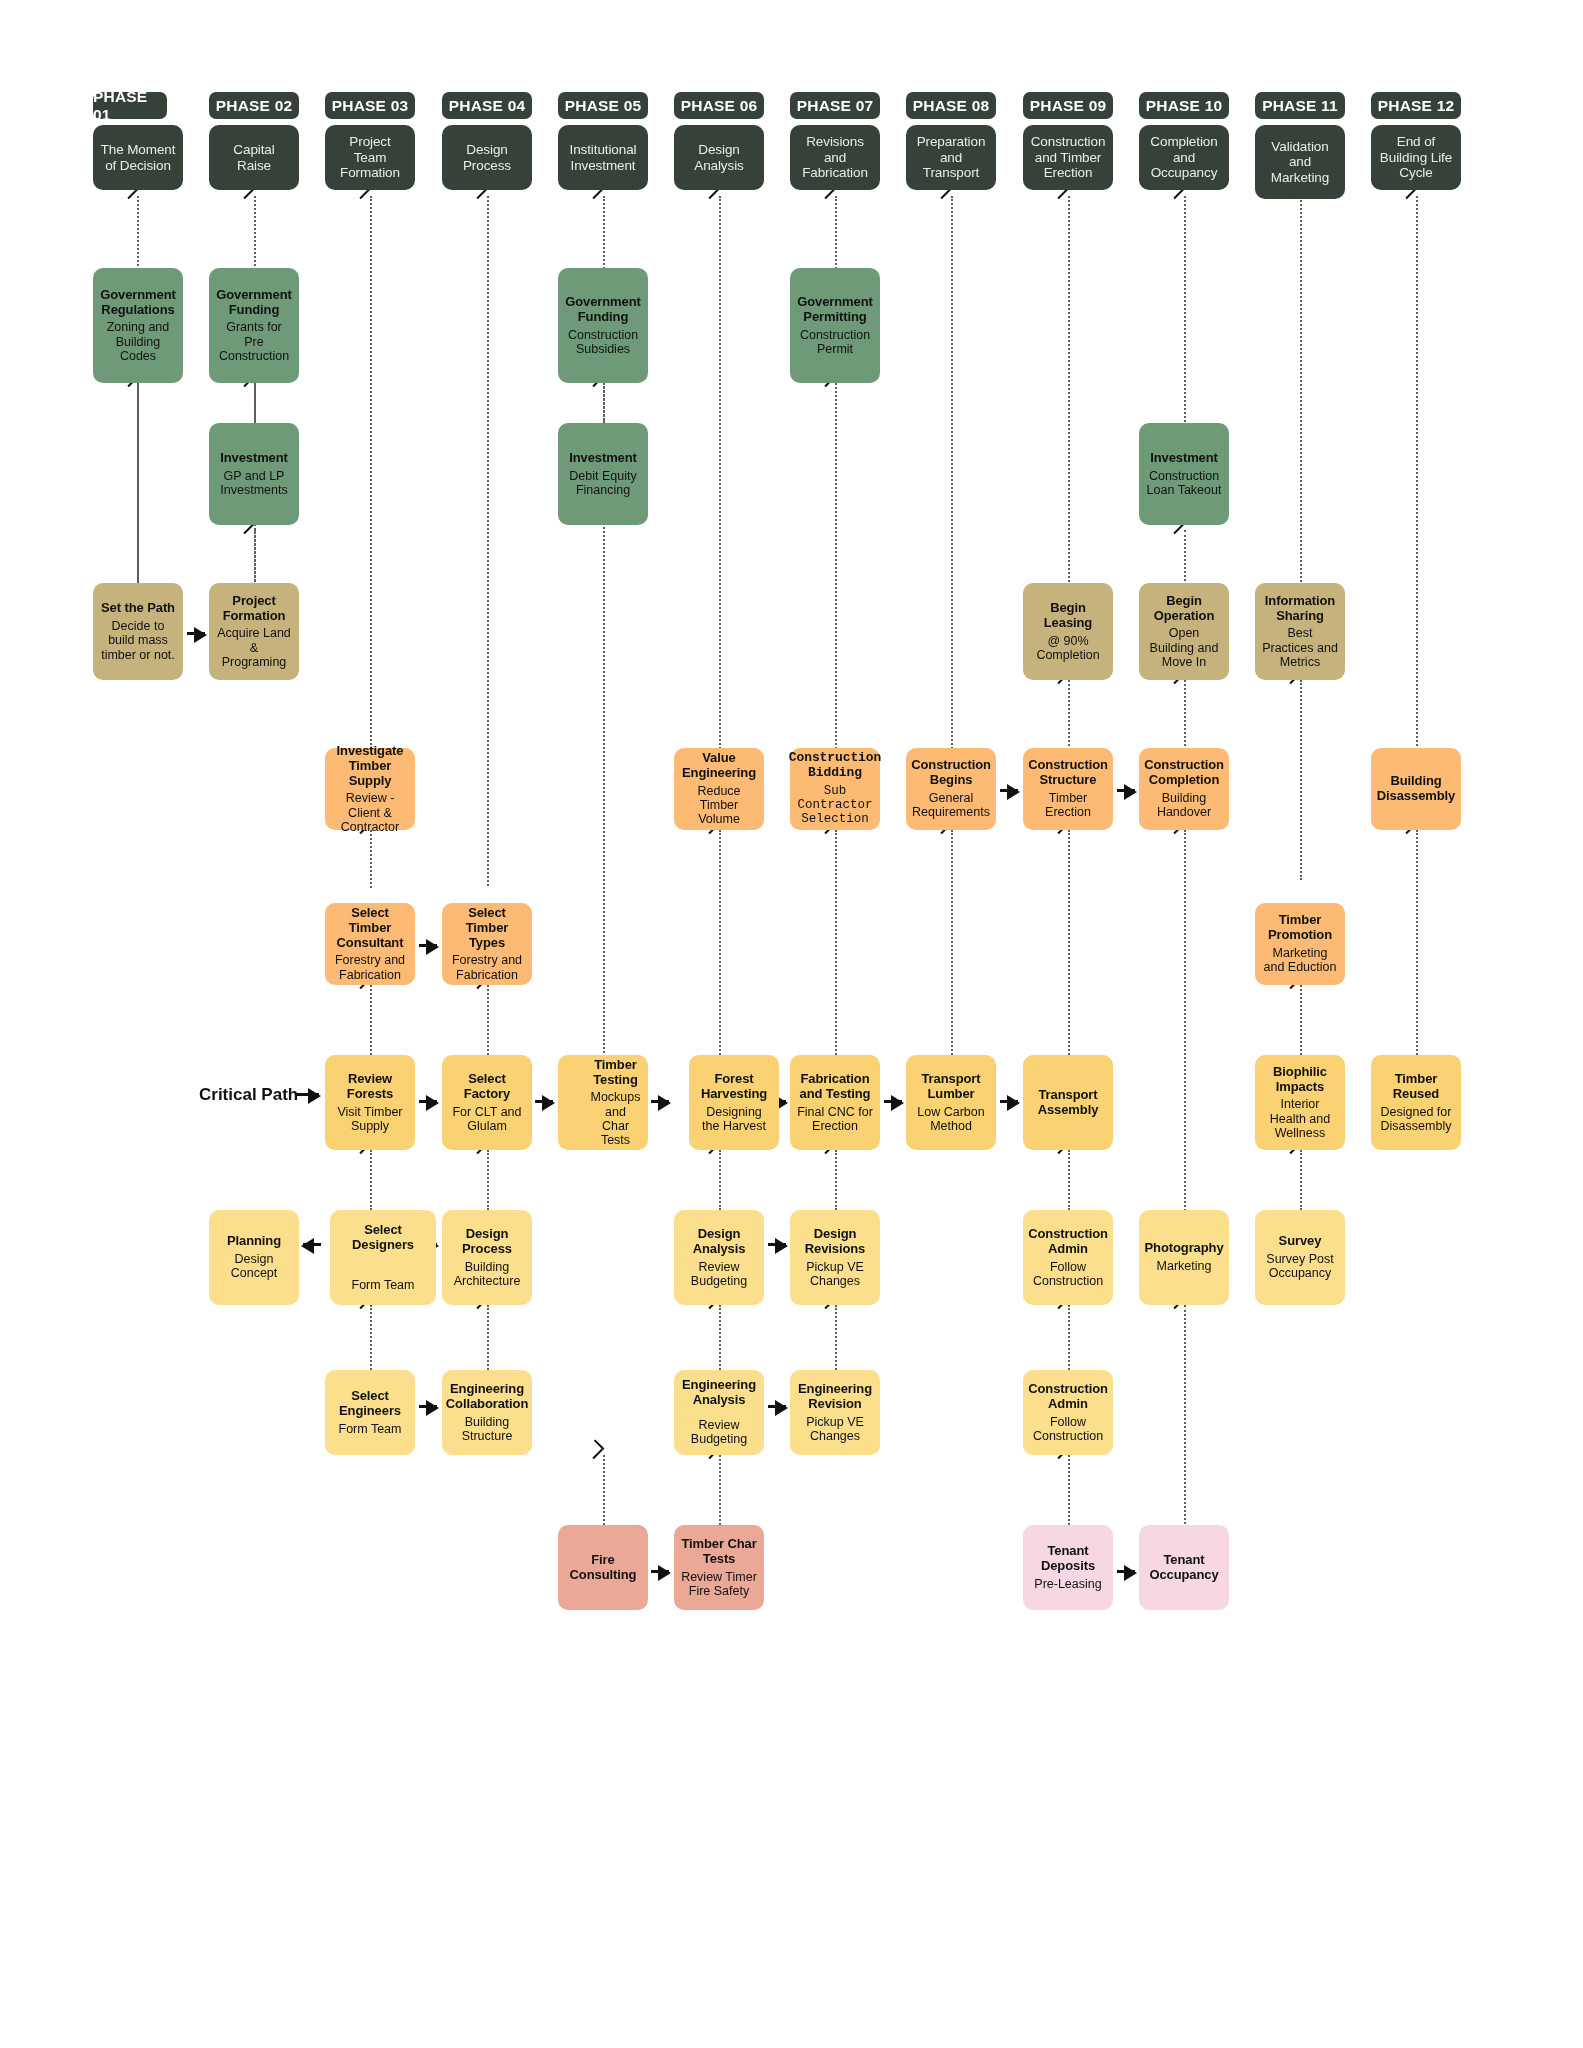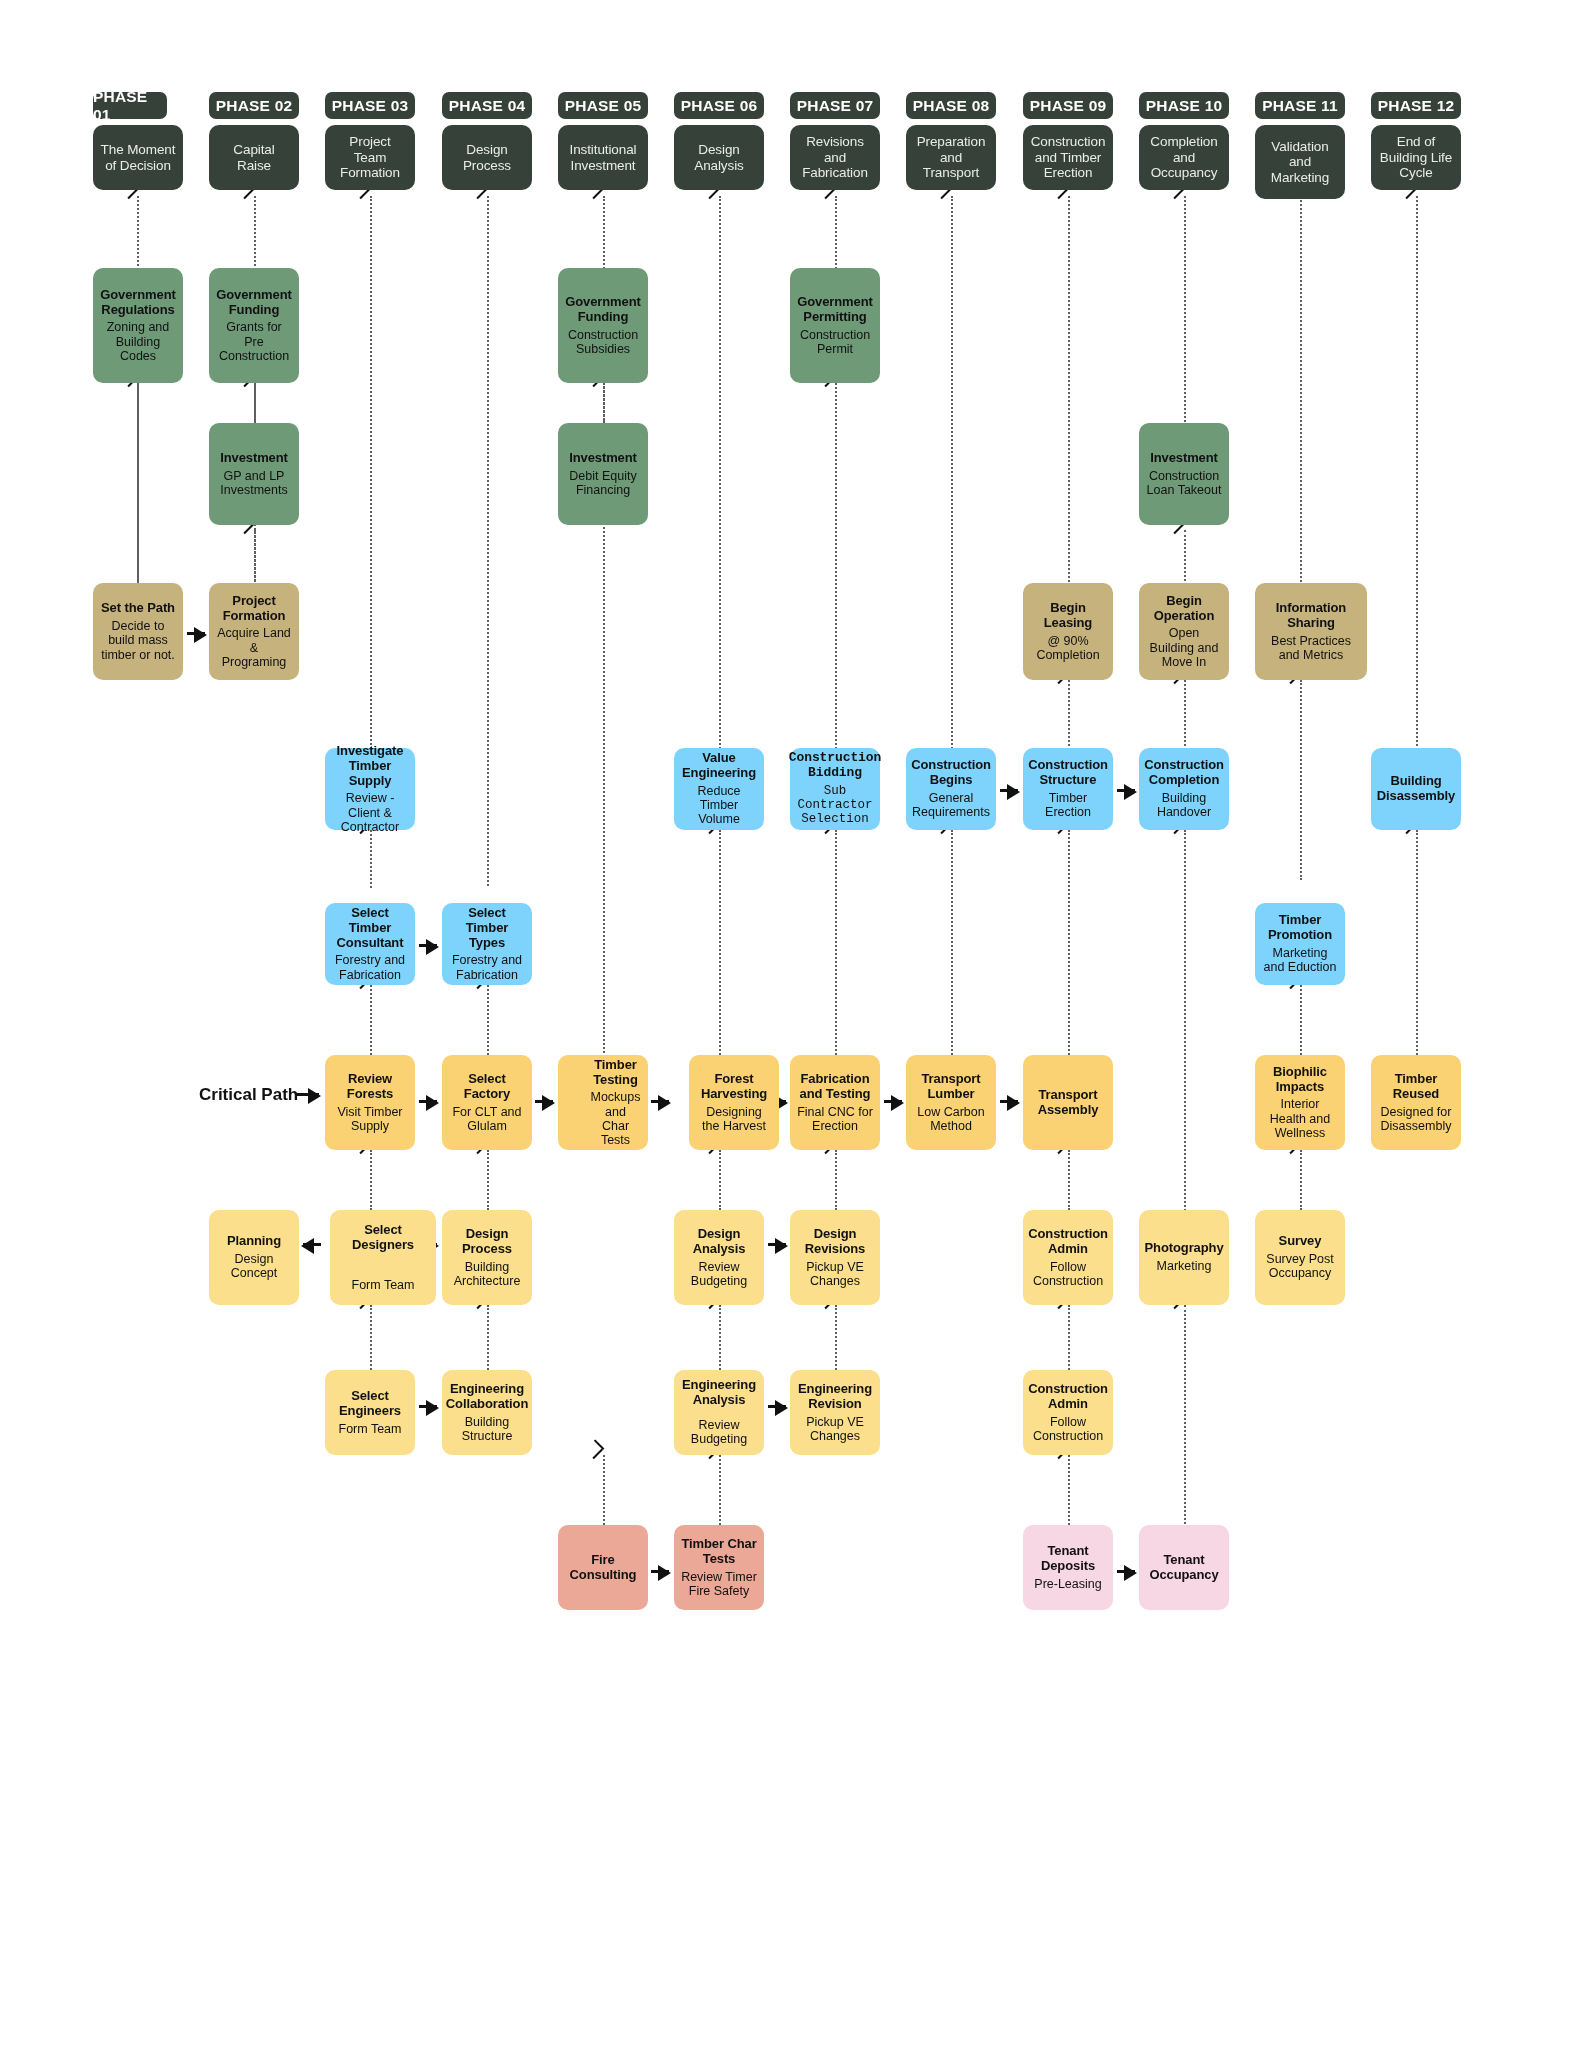--- a/index.html
+++ b/index.html
@@ -105,21 +105,21 @@
   .phase-body .t{font-weight:normal;font-size:13.5px;}
 
   .green{background:#6f9a78;color:#111;}
   .green .t{font-size:13px;}
   .green .s{font-size:12.5px;}
 
   .tan{background:#c6b27c;color:#111;}
   .tan .t{font-size:13px;}
   .tan .s{font-size:12.5px;}
 
-  .orange{background:#7dd3fc;color:#111;}
+  .orange{background:#fdba74;color:#111;}
   .orange .t{font-size:13px;}
   .orange .s{font-size:12.5px;}
 
   .yellow{background:#fad173;color:#111;}
   .yellow .t{font-size:13px;}
   .yellow .s{font-size:12.5px;}
 
   .lyellow{background:#fbdf8d;color:#111;}
   .lyellow .t{font-size:13px;}
   .lyellow .s{font-size:12.5px;}
@@ -352,21 +352,21 @@
   <div class="harrow" style="left:187px;top:632px;width:18px;"></div>
 
   <div class="node tan" style="left:1023px;top:583px;width:90px;height:97px;">
     <div class="t">Begin Leasing</div>
     <div class="s">@ 90% Completion</div>
   </div>
   <div class="node tan" style="left:1139px;top:583px;width:90px;height:97px;">
     <div class="t">Begin Operation</div>
     <div class="s">Open Building and Move In</div>
   </div>
-  <div class="node tan" style="left:1255px;top:583px;width:112px;height:97px;">
+  <div class="node tan" style="left:1255px;top:583px;width:90px;height:97px;">
     <div class="t">Information Sharing</div>
     <div class="s">Best Practices and Metrics</div>
   </div>
 
   <div class="node orange" style="left:325px;top:748px;width:90px;height:82px;">
     <div class="t">Investigate Timber Supply</div>
     <div class="s">Review - Client &amp; Contractor</div>
   </div>
   <div class="node orange" style="left:674px;top:748px;width:90px;height:82px;">
     <div class="t">Value Engineering</div>

